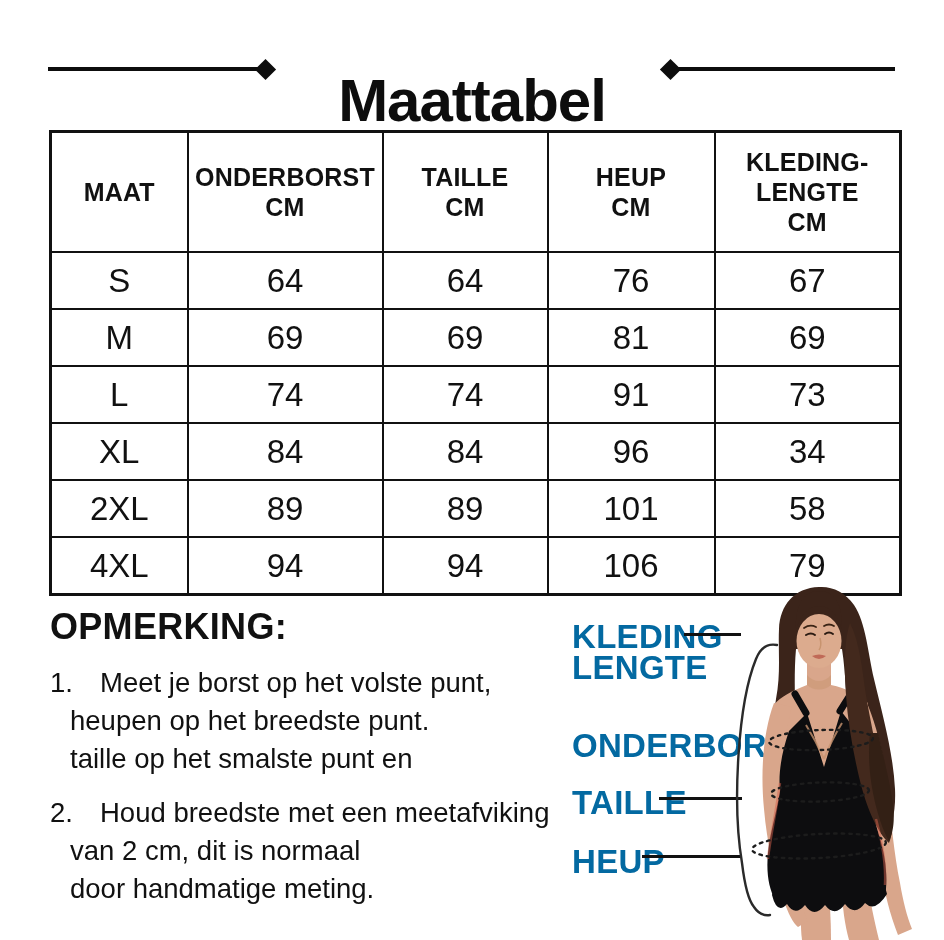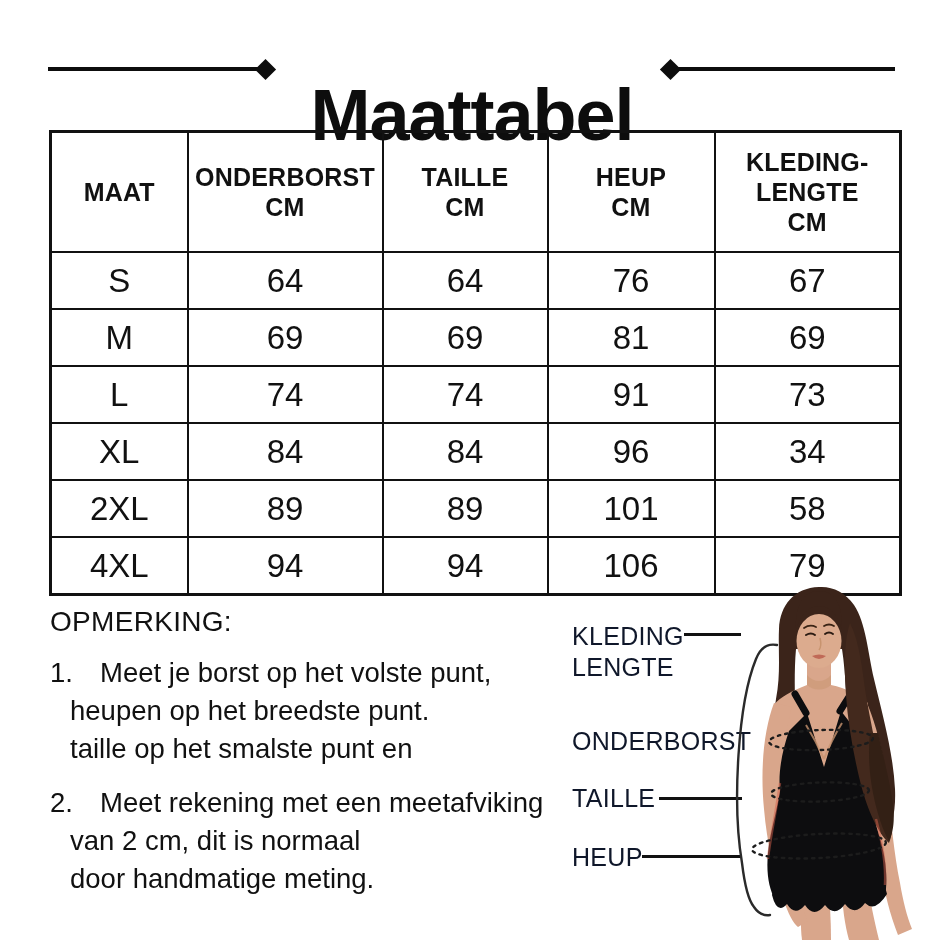--- a/index.html
+++ b/index.html
@@ -1,47 +1,47 @@
 <!DOCTYPE html>
 <html><head>
 <meta charset="utf-8">
 <style>
   html,body{margin:0;padding:0;}
   body{width:944px;height:940px;background:#ffffff;position:relative;overflow:hidden;
        font-family:"Liberation Sans",sans-serif;color:#111111;}
   .abs{position:absolute;}
 
   
-  .page-title{left:0;right:0;top:26px;text-align:center;font-size:72px;font-weight:700;
+  .page-title{left:0;right:0;top:26px;text-align:center;font-size:60px;font-weight:700;
               letter-spacing:-1px;color:#0d0d0d;}
   .title-line{height:4px;background:#0d0d0d;top:67px;}
   .title-line.left{left:48px;width:212px;}
   .title-line.right{left:678px;width:217px;}
   .title-diamond{width:15px;height:15px;background:#0d0d0d;transform:rotate(45deg);top:62px;}
   .title-diamond.left{left:258px;}
   .title-diamond.right{left:663px;}
 
   
   table.size-table{position:absolute;left:49px;top:130px;width:850px;border-collapse:collapse;
                    table-layout:fixed;border:3px solid #111;}
   .size-table td{border:2.6px solid #111;text-align:center;vertical-align:middle;padding:0;}
   .size-table .hrow td{height:118px;font-size:25px;font-weight:700;line-height:30px;letter-spacing:0.2px;}
   .size-table .drow td{height:55px;font-size:33px;font-weight:400;}
   .hline{display:block;}
 
   
   .notes{left:50px;top:606px;width:525px;}
-  .notes-heading{font-size:28px;font-weight:400;letter-spacing:0.3px;}
+  .notes-heading{font-size:36px;font-weight:700;letter-spacing:0.3px;}
   .note-item{position:relative;padding-left:20px;margin-top:16px;font-size:27.5px;line-height:38px;}
   .note-num{position:absolute;left:0;top:0;}
   .note-line{display:block;}
   .note-line.first{margin-left:30px;}
 
   
-  .fig-label{font-size:25px;font-weight:400;letter-spacing:0.3px;color:#0f172a;}
+  .fig-label{font-size:33px;font-weight:700;letter-spacing:0.3px;color:#0369a1;}
   .lbl-kleding{left:572px;top:621px;line-height:31px;}
   .lbl-onderborst{left:572px;top:727px;}
   .lbl-taille{left:572px;top:784px;}
   .lbl-heup{left:572px;top:843px;}
   .connector{height:3px;background:#111;}
   .conn-kleding{left:684px;top:633px;width:57px;}
   .conn-taille{left:659px;top:797px;width:83px;}
   .conn-heup{left:642px;top:855px;width:100px;}
 
   .model-figure{left:718px;top:583px;width:226px;height:357px;}
@@ -134,21 +134,21 @@
 <div class="abs notes">
   <div class="notes-heading">OPMERKING:</div>
   <div class="note-item">
     <span class="note-num">1.</span>
     <span class="note-line first">Meet je borst op het volste punt,</span>
     <span class="note-line">heupen op het breedste punt.</span>
     <span class="note-line">taille op het smalste punt en</span>
   </div>
   <div class="note-item">
     <span class="note-num">2.</span>
-    <span class="note-line first">Meet rekening met een meetafviking</span>
+    <span class="note-line first">Houd breedste met een meetafviking</span>
     <span class="note-line">van 2 cm, dit is normaal</span>
     <span class="note-line">door handmatige meting.</span>
   </div>
 </div>
 
 <div class="abs fig-label lbl-kleding">
   <span class="hline">KLEDING</span>
   <span class="hline">LENGTE</span>
 </div>
 <div class="abs connector conn-kleding"></div>

